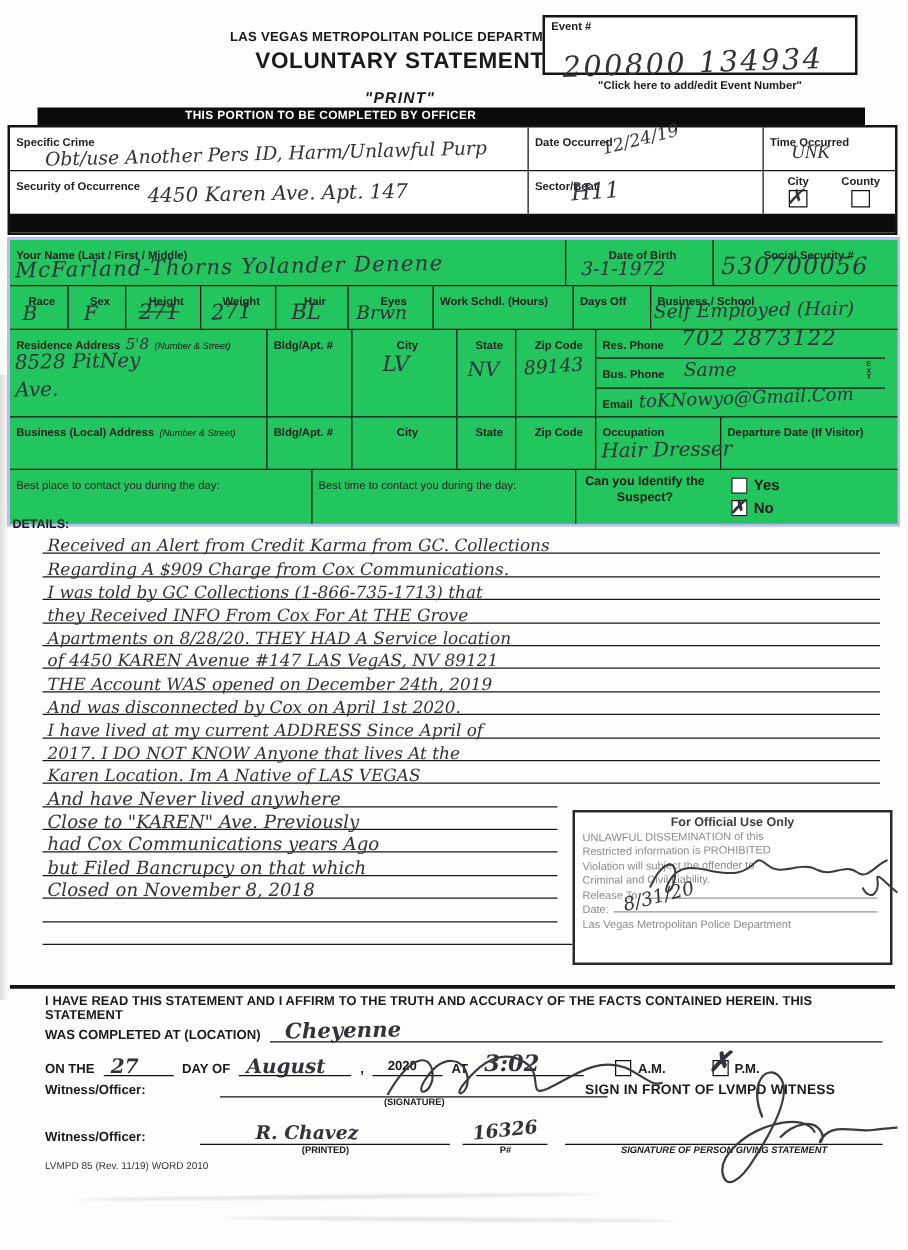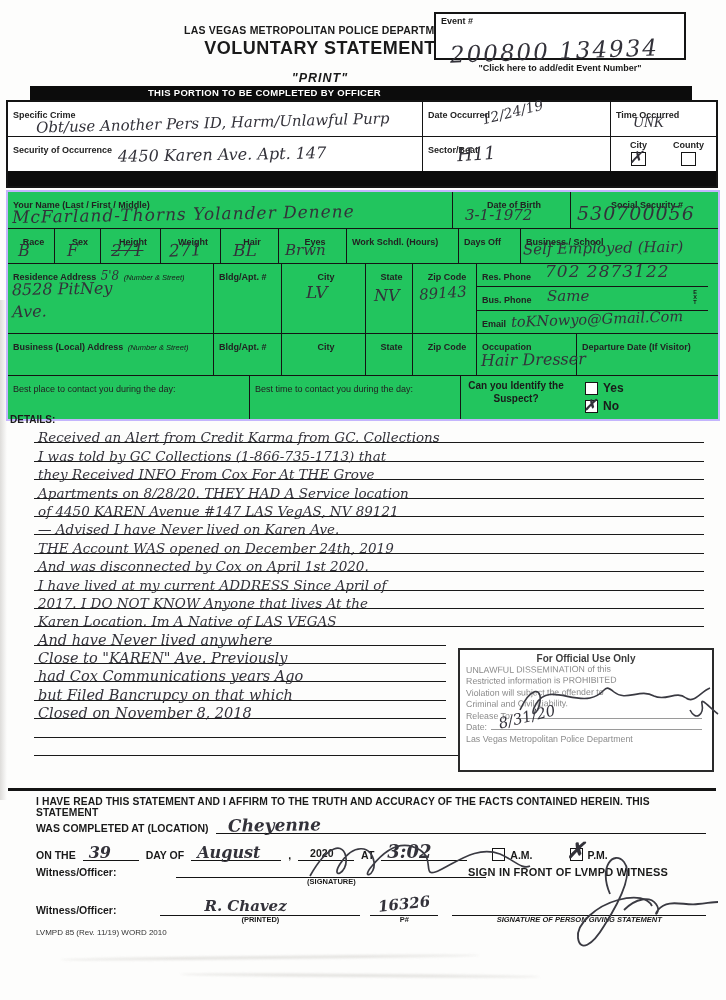--- a/index.html
+++ b/index.html
@@ -301,33 +301,33 @@
       </div>
     </div>
   </div>
 
   <div class="details">
     <div class="details-label">DETAILS:</div>
     <div class="dline">
         <span class="hw">Received an Alert from Credit Karma from GC. Collections</span>
       </div>
     <div class="dline">
+        <span class="hw">Regarding A $909 Charge from Cox Communications.</span>
+      </div>
+    <div class="dline">
         <span class="hw">I was told by GC Collections (1-866-735-1713) that</span>
       </div>
     <div class="dline">
         <span class="hw">they Received INFO From Cox For At THE Grove</span>
       </div>
     <div class="dline">
         <span class="hw">Apartments on 8/28/20. THEY HAD A Service location</span>
       </div>
     <div class="dline">
         <span class="hw">of 4450 KAREN Avenue #147 LAS VegAS, NV 89121</span>
-      </div>
-    <div class="dline">
-        <span class="hw">—  Advised I have Never lived on Karen Ave.</span>
       </div>
     <div class="dline">
         <span class="hw">THE Account WAS opened on December 24th, 2019</span>
       </div>
     <div class="dline">
         <span class="hw">And was disconnected by Cox on April 1st 2020.</span>
       </div>
     <div class="dline">
         <span class="hw">I have lived at my current ADDRESS Since April of</span>
       </div>
@@ -384,21 +384,21 @@
   <div class="loc-row">
     <span>WAS COMPLETED AT (LOCATION)</span>
     <span class="u-fill loc-line">
       <span class="hw" style="transform:rotate(-1deg);">Cheyenne</span>
     </span>
   </div>
 
   <div class="date-row">
     <span>ON THE</span>
     <span class="u-sm" style="width:56px;">
-        <span class="hw">39</span>
+        <span class="hw">27</span>
       </span>
     <span>DAY OF</span>
     <span class="u-sm" style="width:90px;">
         <span class="hw">August</span>
       </span>
     <span>,</span>
     <span class="u-sm" style="width:56px; text-align:center;">
         <span style="position:absolute; left:12px; bottom:1px; font-weight:700;">2020</span>
       </span>
     <span>AT</span>

